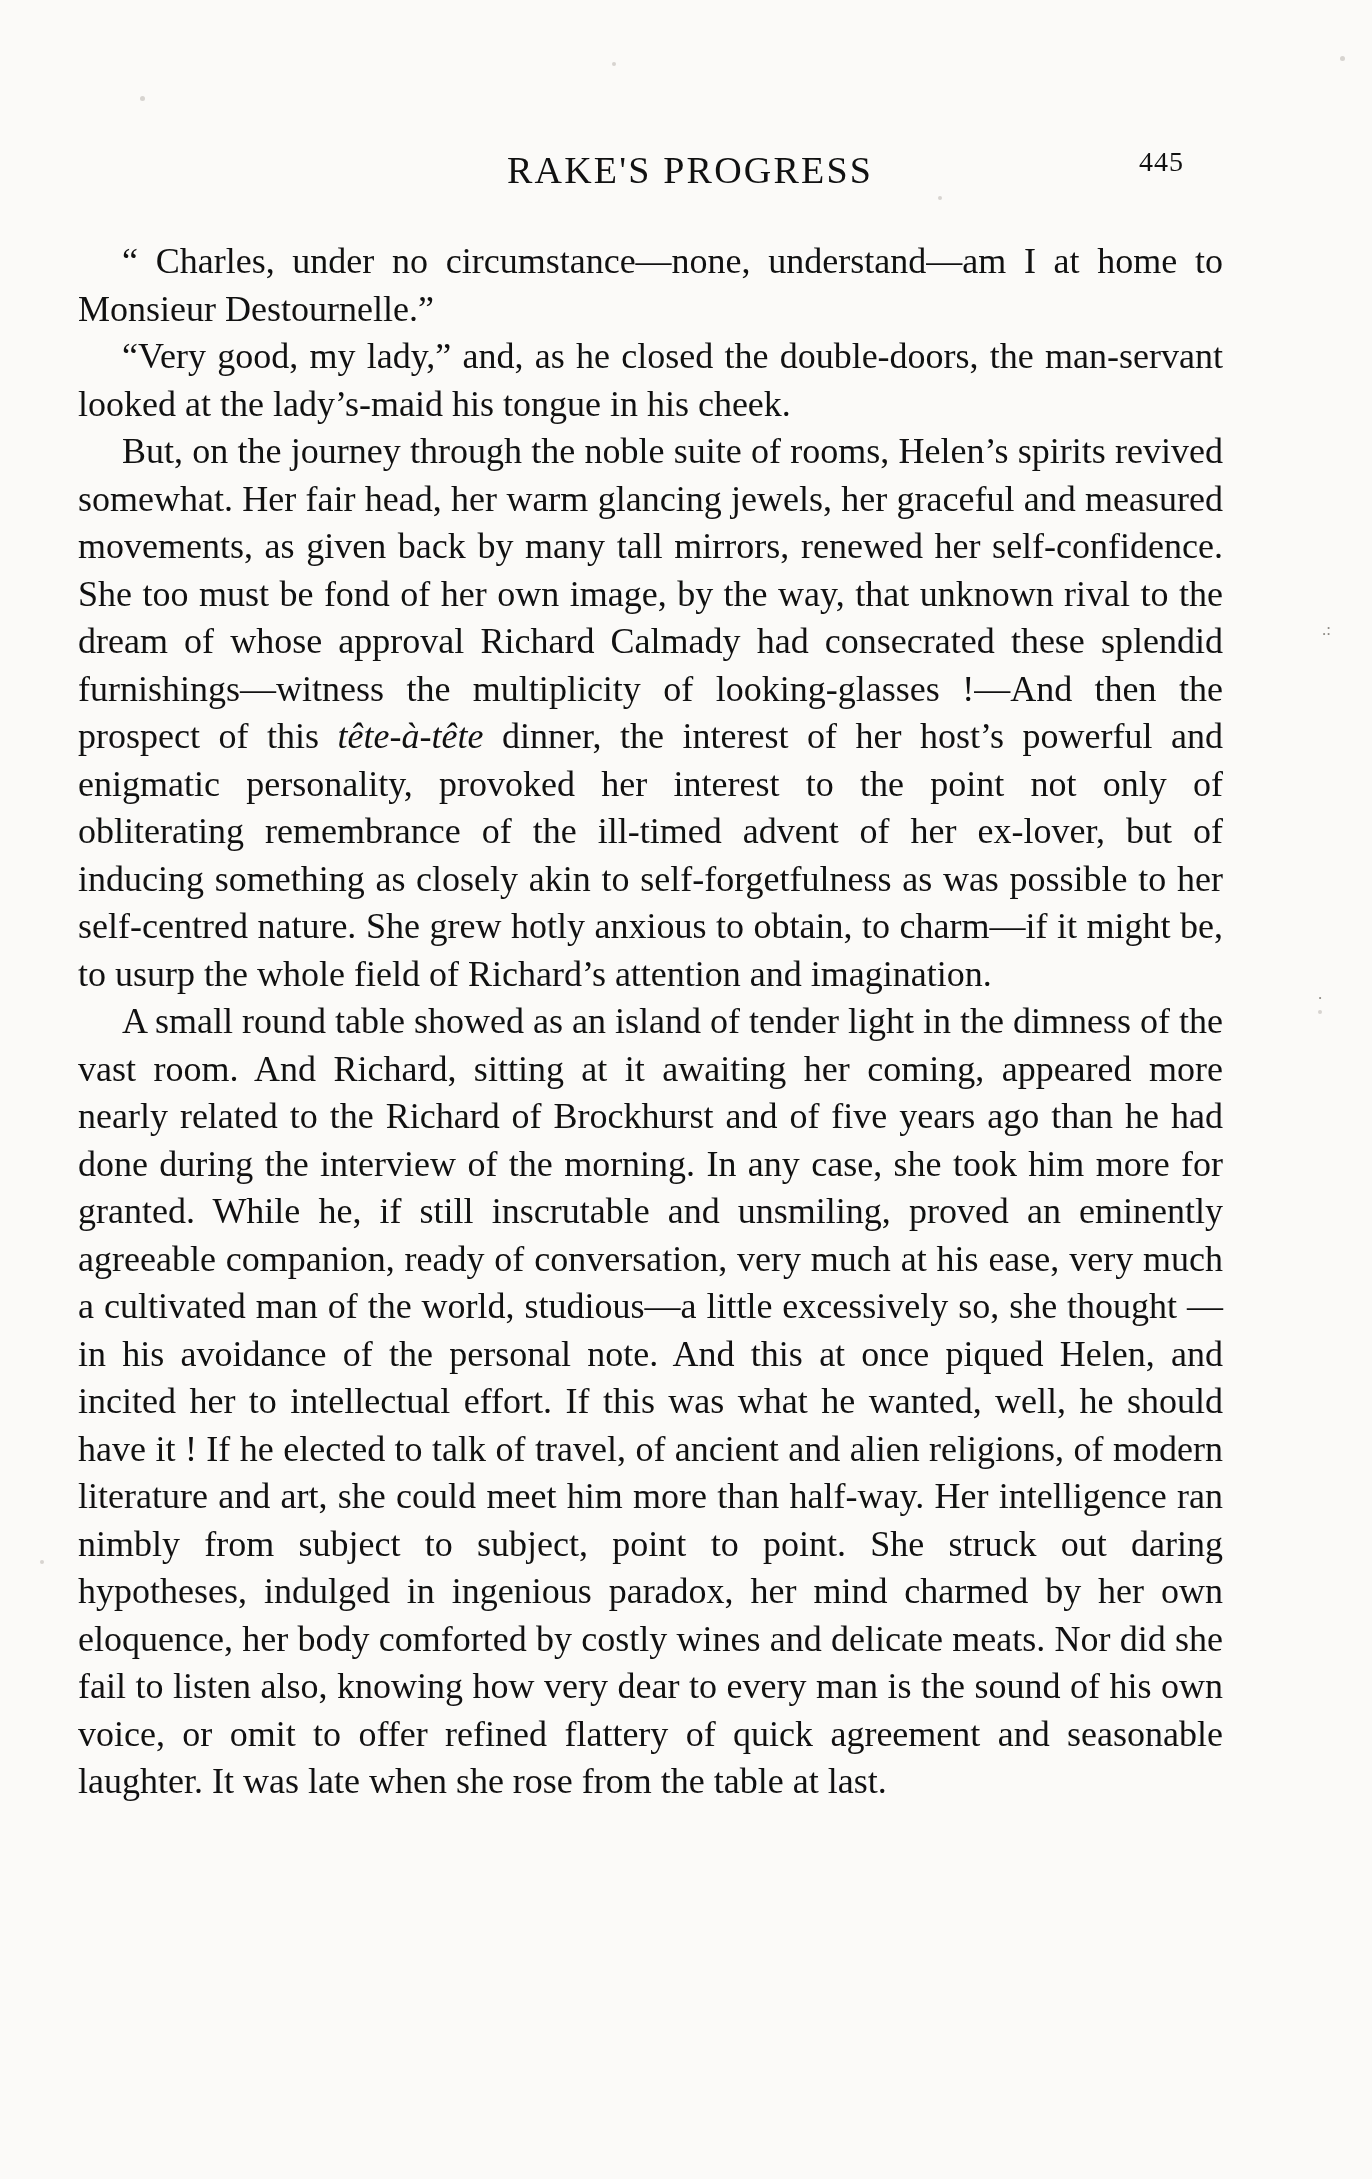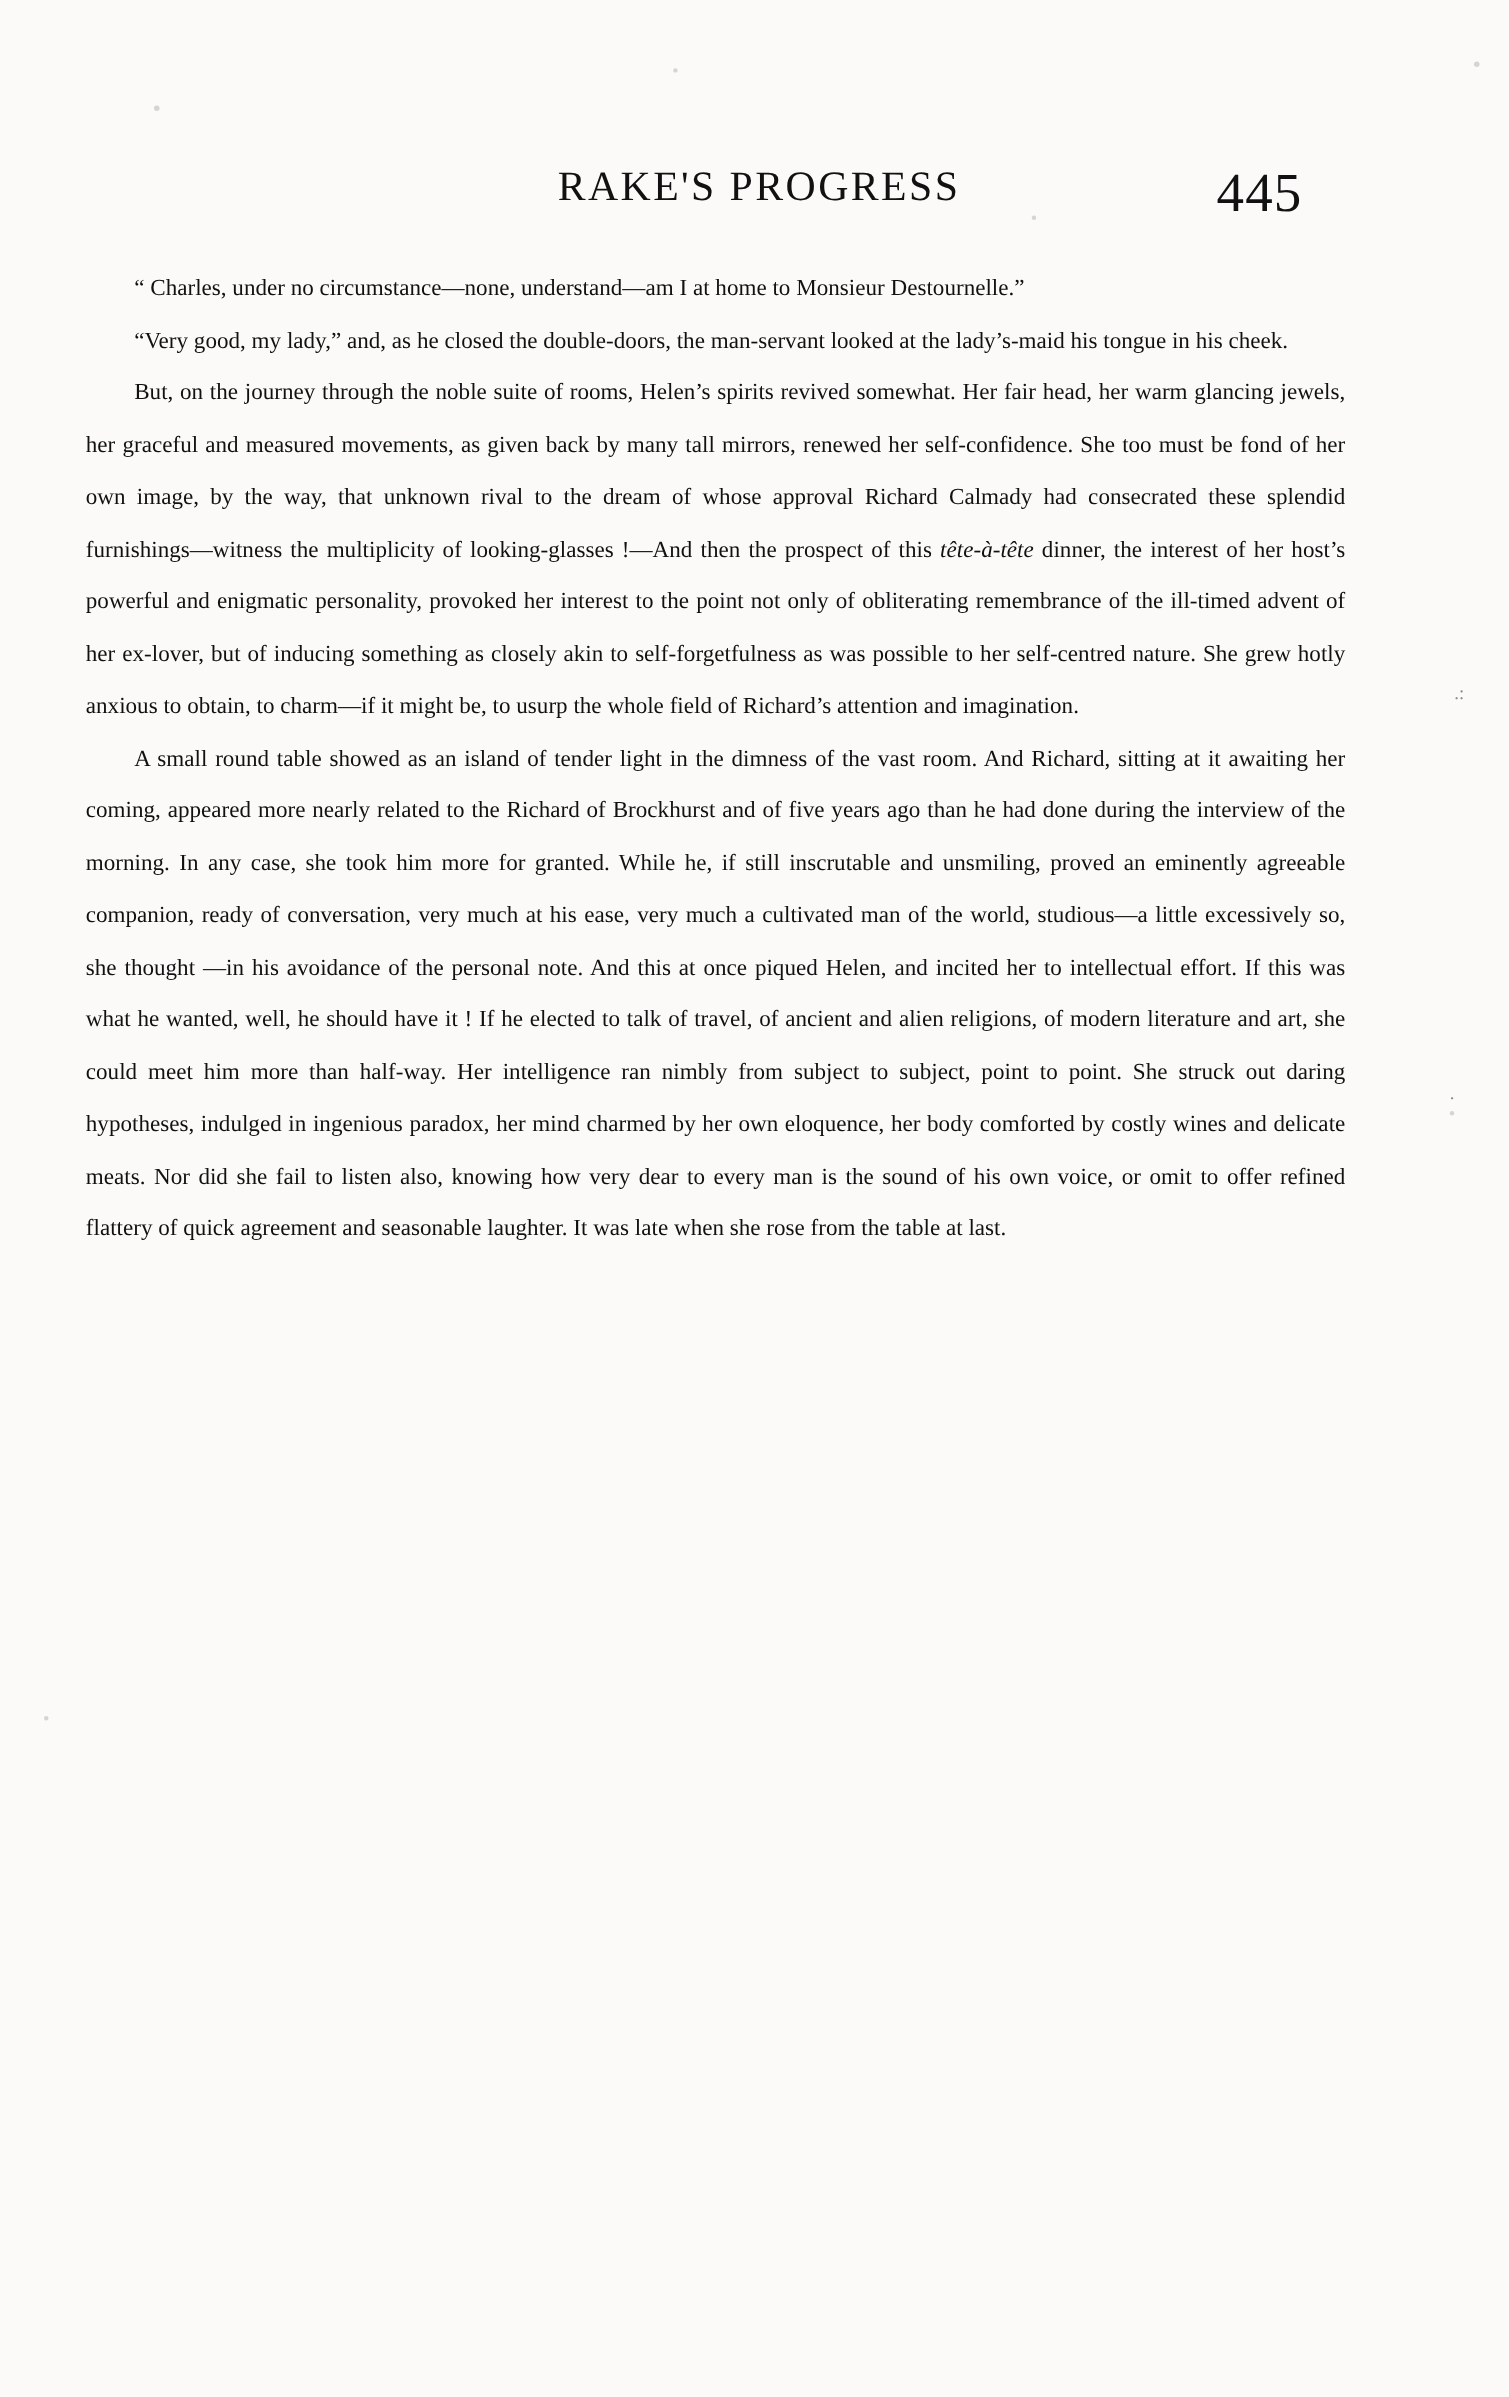--- a/index.html
+++ b/index.html
@@ -51,34 +51,34 @@
   .runhead-title {
     font-size: 38px;
     letter-spacing: 2.2px;
     font-weight: 400;
     white-space: nowrap;
   }
   .folio {
     position: absolute;
     right: 152px;
     top: 146px;
-    font-size: 50px;
+    font-size: 28px;
     letter-spacing: 1px;
     font-weight: 400;
   }
 
   .body-text {
     position: absolute;
     left: 78px;
     top: 238px;
     width: 1145px;
   }
 
   .para {
-    font-size: 21px;
+    font-size: 36px;
     line-height: 47.5px;
     text-align: justify;
     text-justify: inter-word;
     margin: 0;
     -webkit-hyphens: none;
     hyphens: none;
   }
   .para + .para {
     margin-top: 0;
   }

